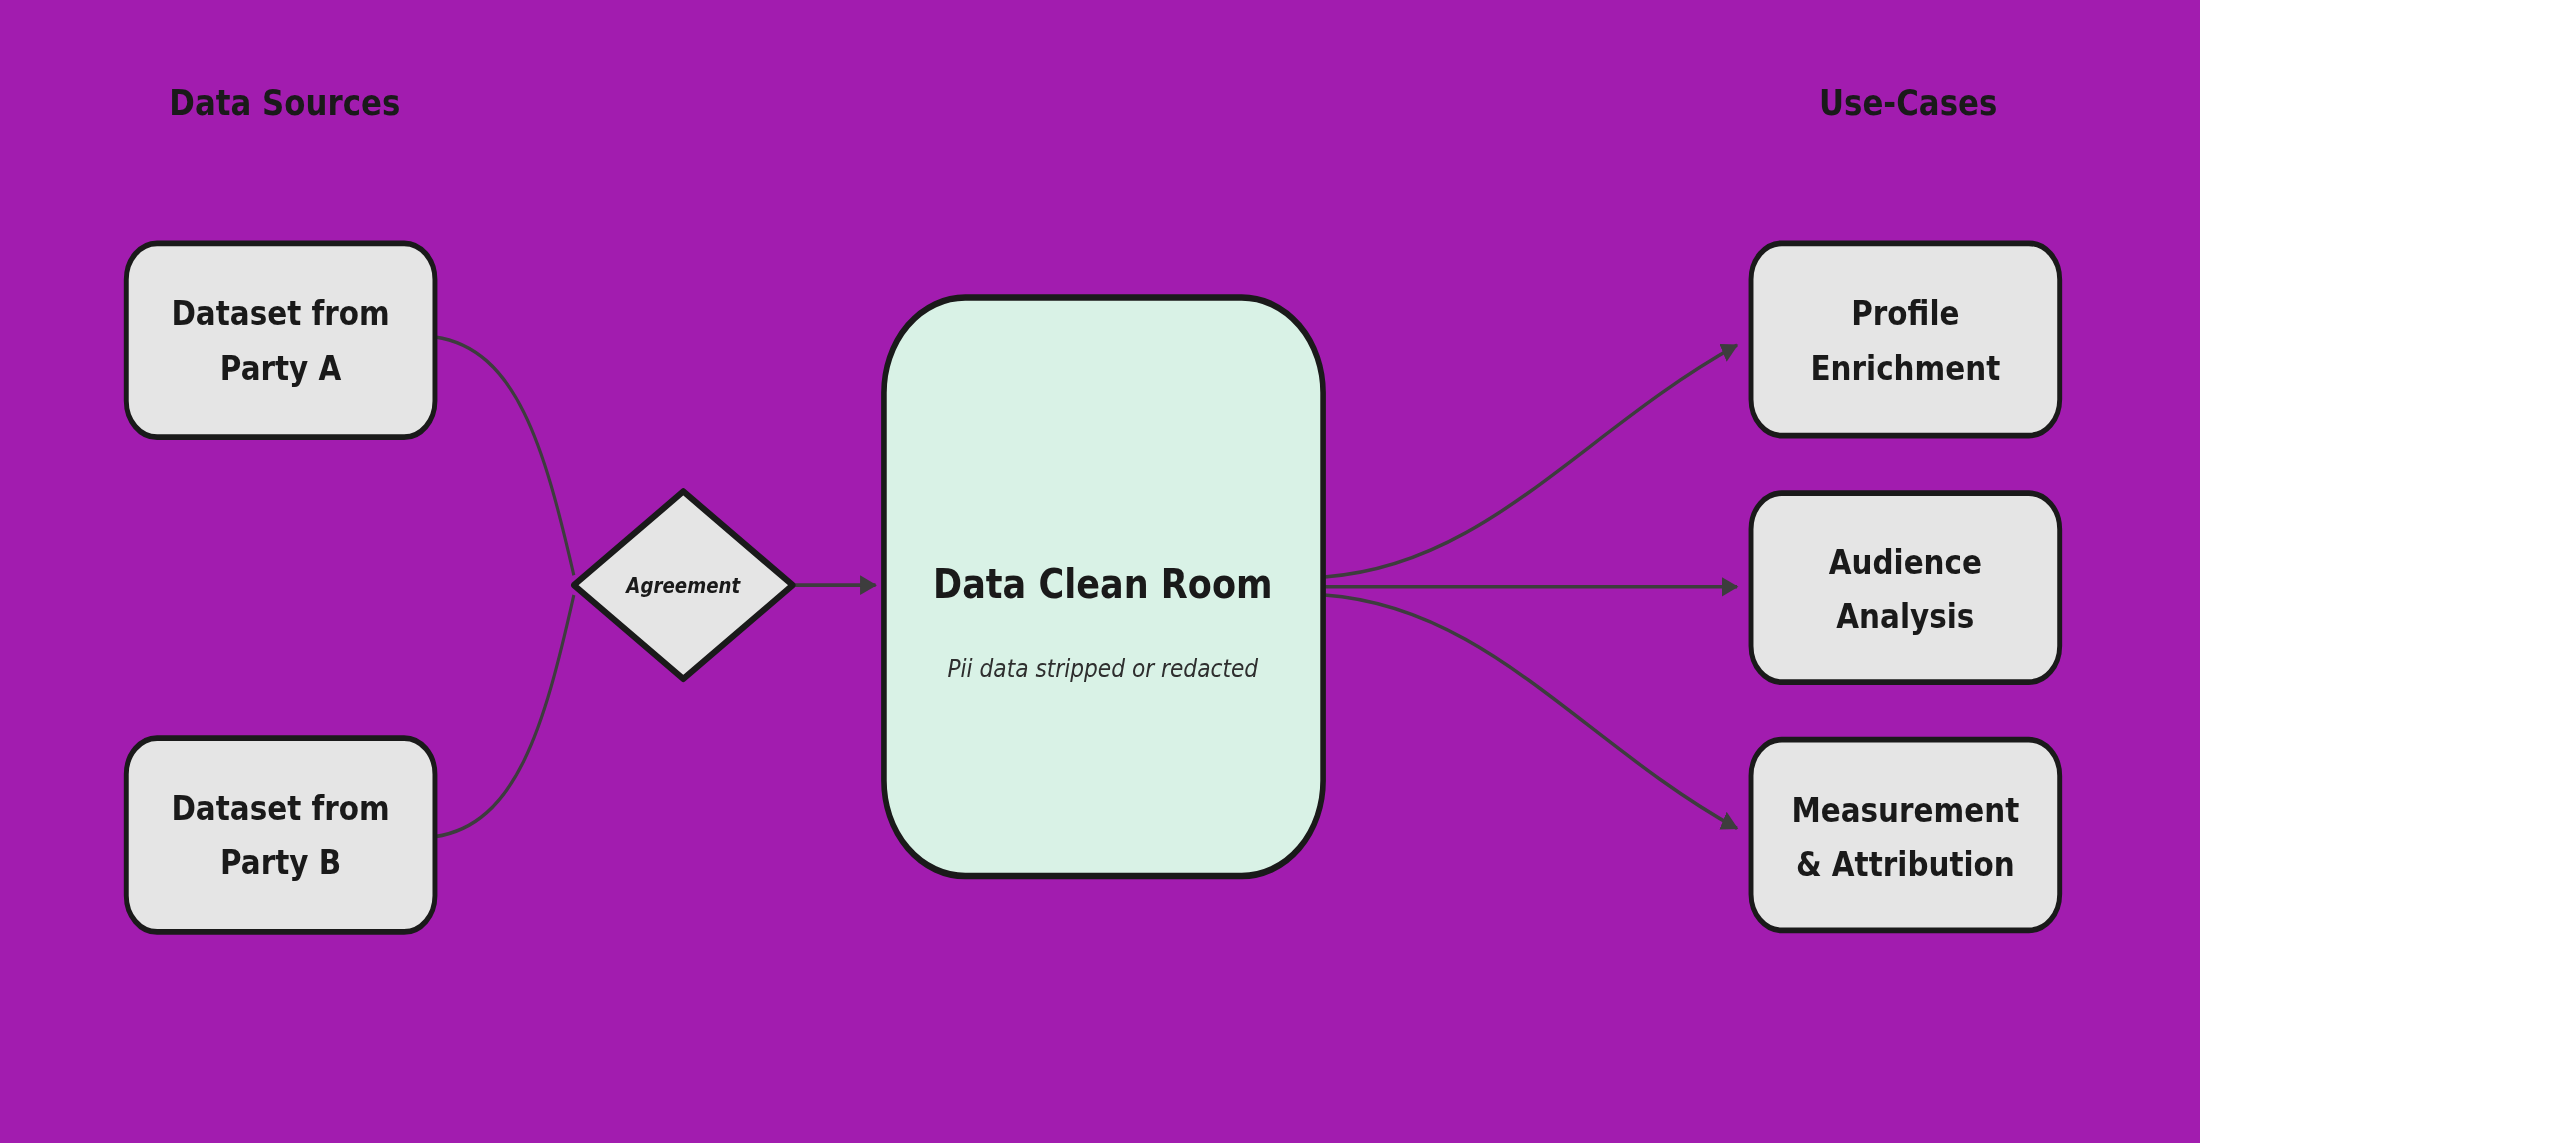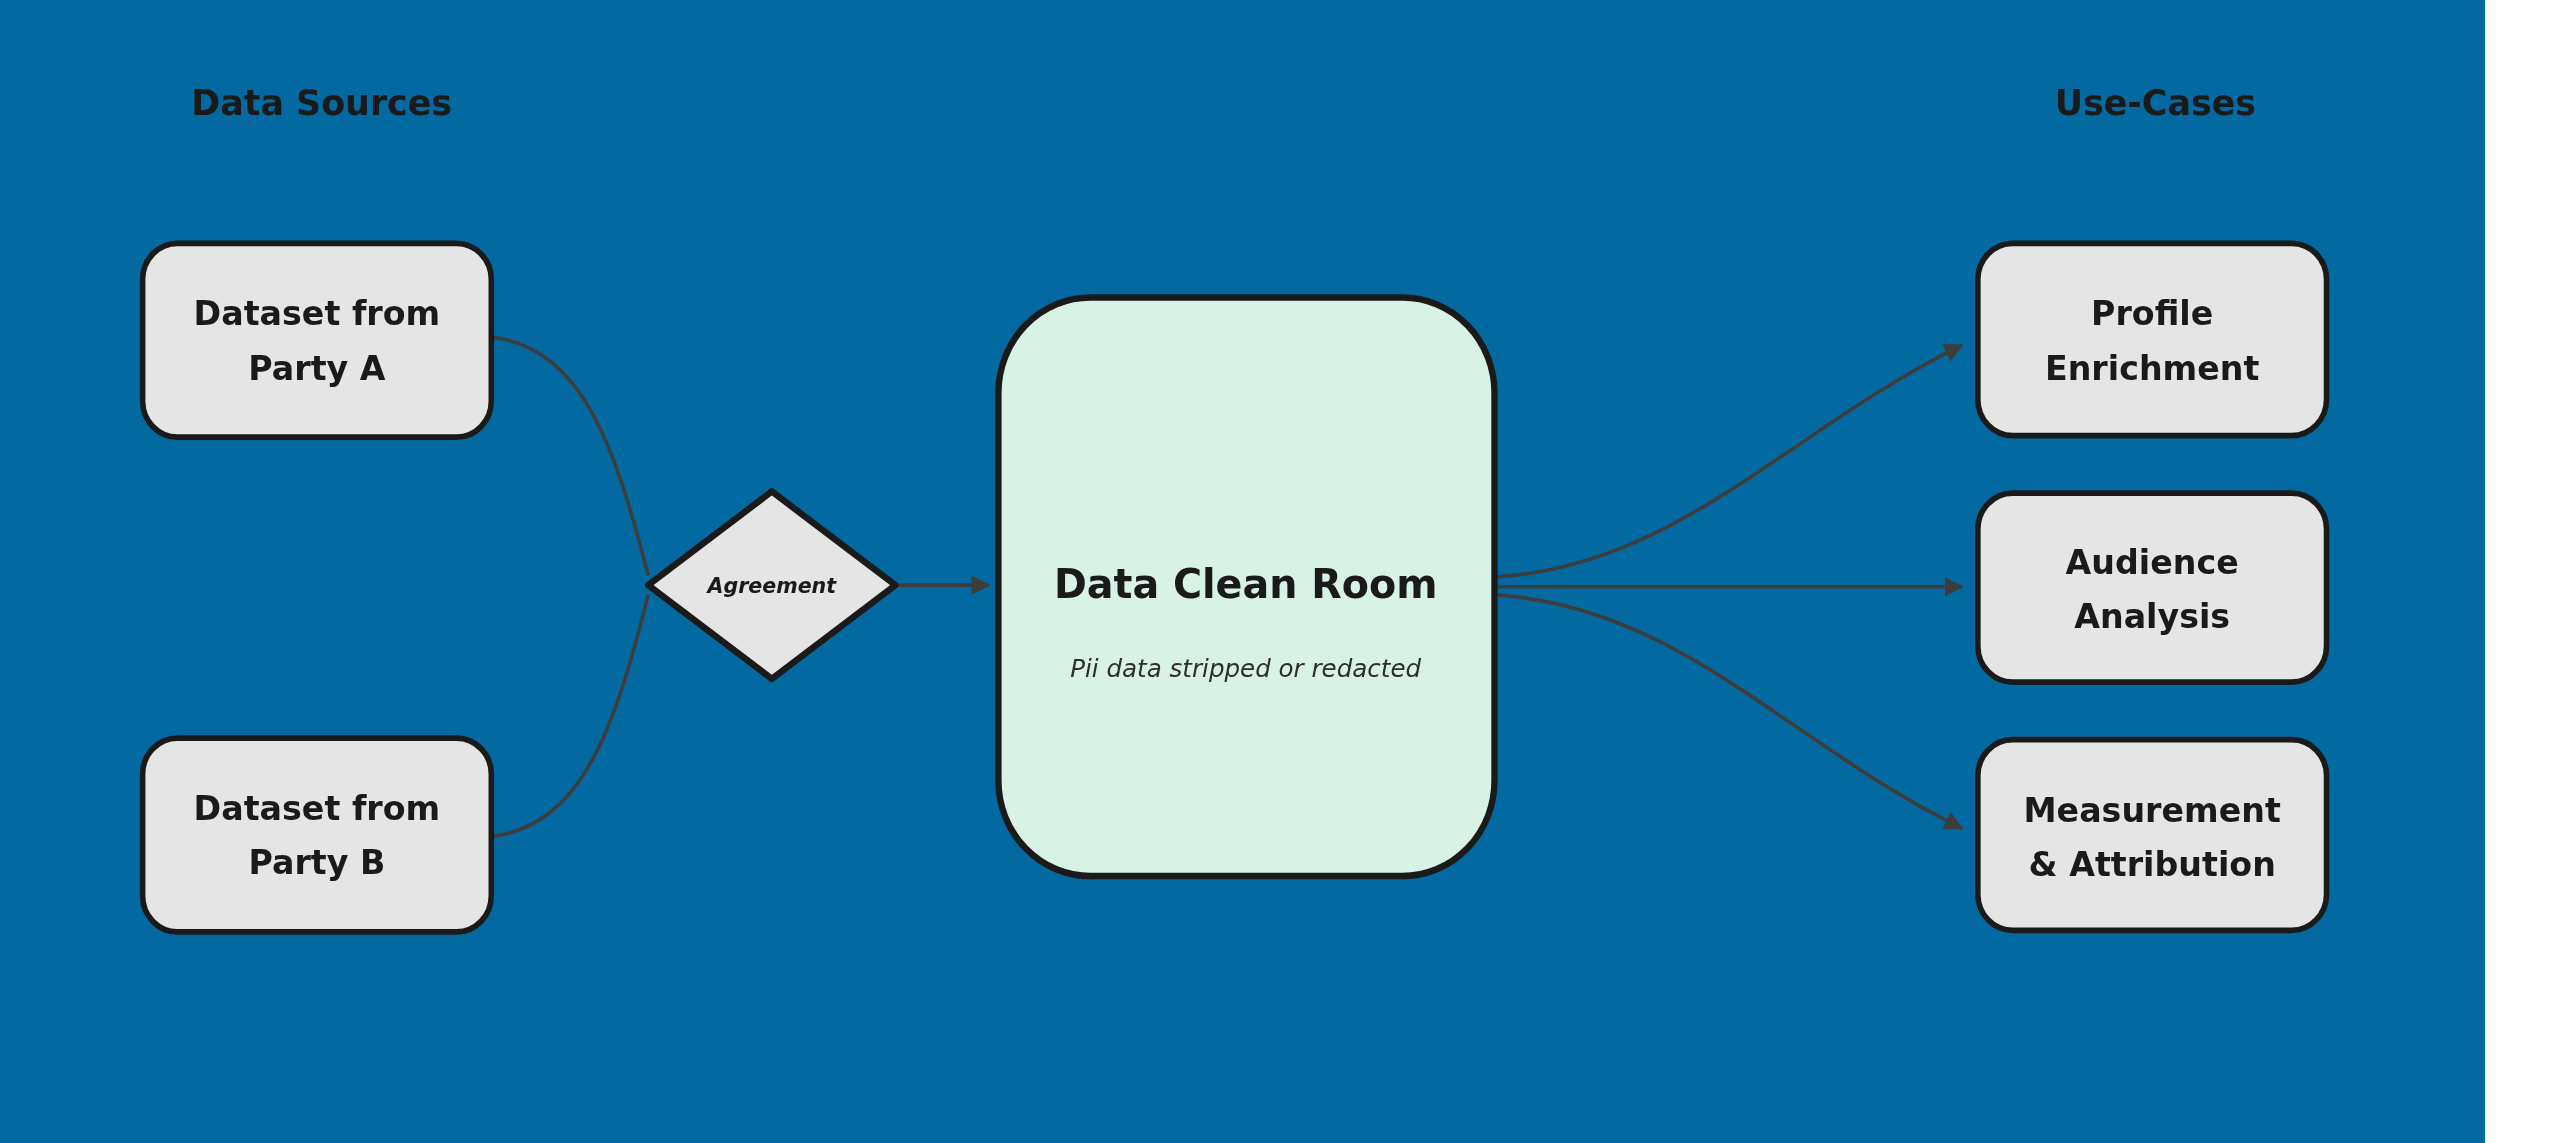--- a/index.html
+++ b/index.html
@@ -2,23 +2,23 @@
 <html style="font-size:10.7px"><head>
 <meta charset="utf-8">
 <style>
   html, body {
     margin: 0;
     padding: 0;
     background: #ffffff;
   }
   #stage {
     position: relative;
-    width: 2485px;
+    width: 2200px;
     height: 1144px;
-    background: #0369a1;
+    background: #a21caf;
     overflow: hidden;
     font-family: "DejaVu Sans", "Liberation Sans", sans-serif;
   }
   svg {
     display: block;
     width: 100%;
     height: 100%;
   }
   .shape {
     stroke-linejoin: round;

